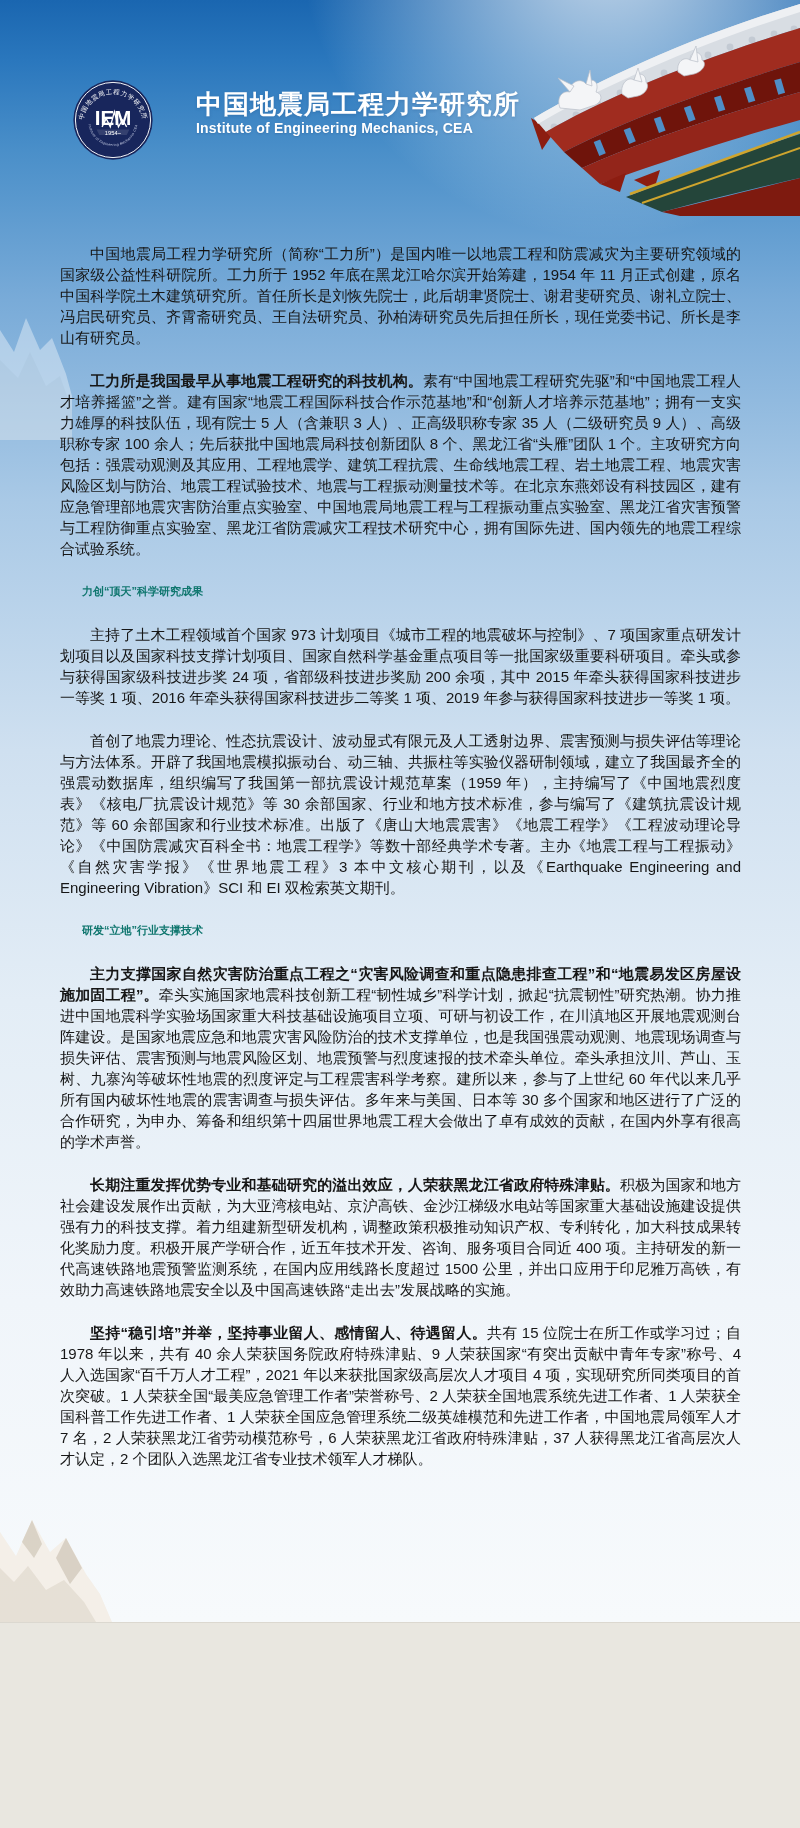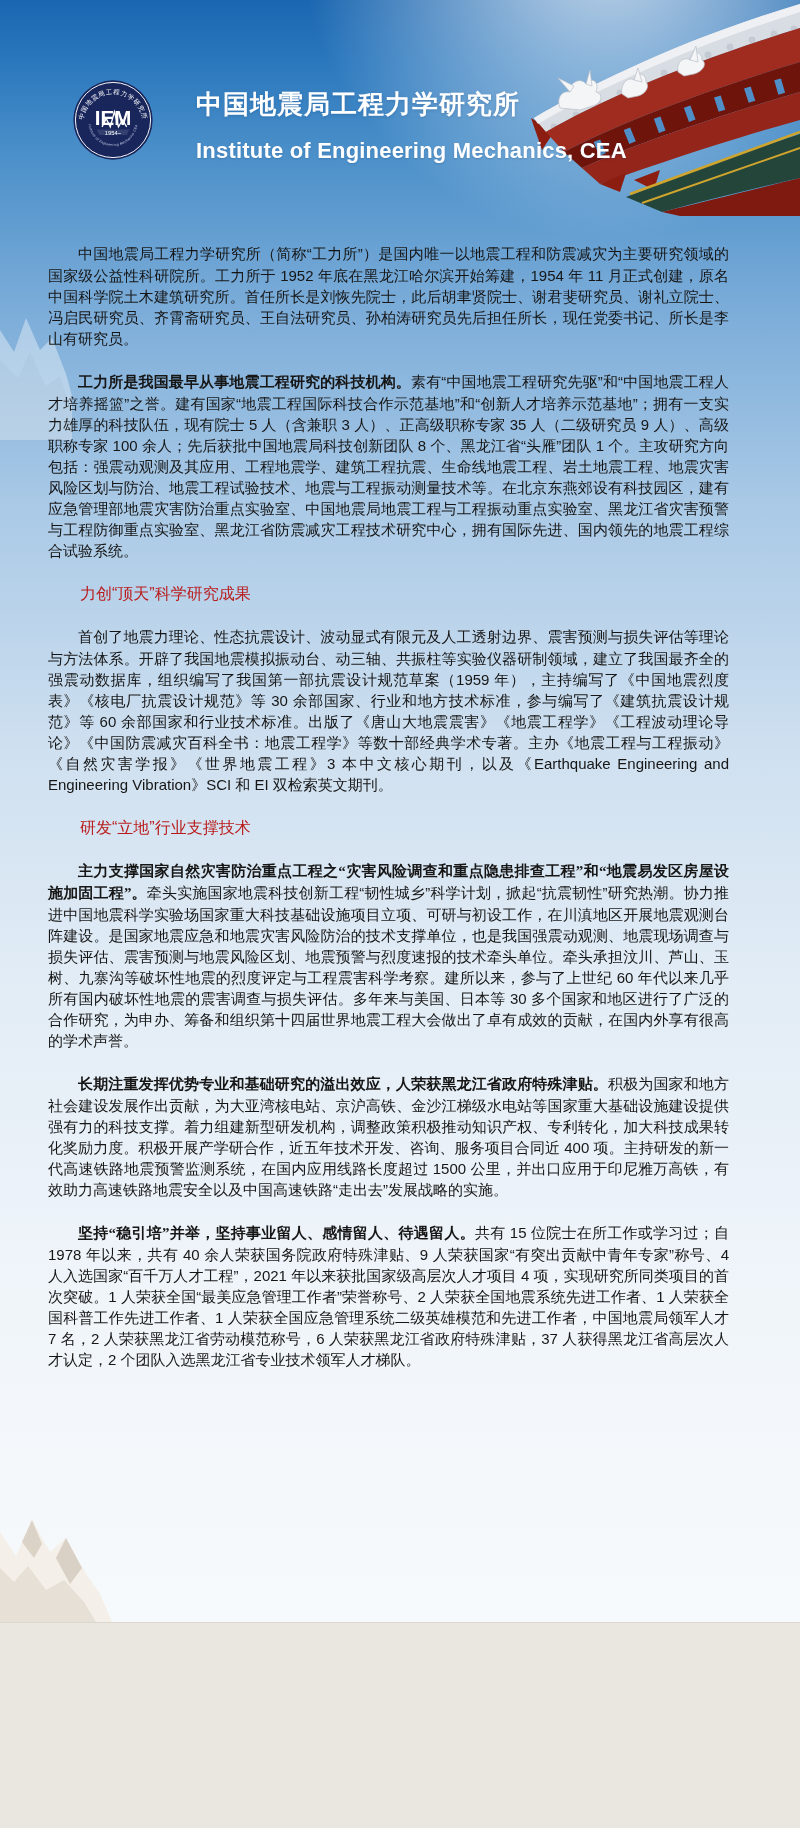--- a/index.html
+++ b/index.html
@@ -21,30 +21,30 @@
   .mountain-bottom{position:absolute;left:0;top:1498px;opacity:.95;}
 
   
   .roof{position:absolute;right:0;top:0;}
 
   
   .logo{position:absolute;left:72px;top:79px;}
   .titles{position:absolute;left:196px;top:88px;color:#ffffff;}
   .title-cn{font-size:26px;font-weight:700;letter-spacing:1px;line-height:32px;
     text-shadow:0 1px 3px rgba(20,60,110,.25);}
-  .title-en{font-size:22px;font-weight:700;letter-spacing:.2px;margin-top:18px;
+  .title-en{font-size:14px;font-weight:700;letter-spacing:.2px;margin-top:0;
     text-shadow:0 1px 2px rgba(20,60,110,.25);}
 
   
-  .content{position:absolute;left:48px;top:243px;width:681px;
+  .content{position:absolute;left:60px;top:243px;width:681px;
     font-size:15px;line-height:21px;color:#161616;text-align:justify;}
   .content p{margin:0 0 22px 0;text-indent:2em;}
-  .content h2{margin:0 0 22px 0;font-size:16px;line-height:21px;font-weight:400;
-    text-indent:2em;color:#b91c1c;}
-  .lead{font-weight:700;font-family:Liberation Serif, serif;}
+  .content h2{margin:0 0 22px 0;font-size:11px;line-height:21px;font-weight:700;
+    text-indent:2em;color:#0f766e;}
+  .lead{font-weight:700;}
 </style>
 </head>
 <body>
 
 <div class="page">
 
   <div class="sky"></div>
   <div class="footer-strip"></div>
 
   <svg class="mountain-top" width="72" height="140" viewBox="0 0 72 140">
@@ -138,20 +138,21 @@
     <div class="title-en">Institute of Engineering Mechanics, CEA</div>
   </div>
 
   <div class="content">
     <p><span class="lead"></span><span>中国地震局工程力学研究所（简称“工力所”）是国内唯一以地震工程和防震减灾为主要研究领域的国家级公益性科研院所。工力所于 1952 年底在黑龙江哈尔滨开始筹建，1954 年 11 月正式创建，原名中国科学院土木建筑研究所。首任所长是刘恢先院士，此后胡聿贤院士、谢君斐研究员、谢礼立院士、冯启民研究员、齐霄斋研究员、王自法研究员、孙柏涛研究员先后担任所长，现任党委书记、所长是李山有研究员。</span></p>
 
     <p><span class="lead">工力所是我国最早从事地震工程研究的科技机构。</span><span>素有“中国地震工程研究先驱”和“中国地震工程人才培养摇篮”之誉。建有国家“地震工程国际科技合作示范基地”和“创新人才培养示范基地”；拥有一支实力雄厚的科技队伍，现有院士 5 人（含兼职 3 人）、正高级职称专家 35 人（二级研究员 9 人）、高级职称专家 100 余人；先后获批中国地震局科技创新团队 8 个、黑龙江省“头雁”团队 1 个。主攻研究方向包括：强震动观测及其应用、工程地震学、建筑工程抗震、生命线地震工程、岩土地震工程、地震灾害风险区划与防治、地震工程试验技术、地震与工程振动测量技术等。在北京东燕郊设有科技园区，建有应急管理部地震灾害防治重点实验室、中国地震局地震工程与工程振动重点实验室、黑龙江省灾害预警与工程防御重点实验室、黑龙江省防震减灾工程技术研究中心，拥有国际先进、国内领先的地震工程综合试验系统。</span></p>
 
     <h2>力创“顶天”科学研究成果</h2>
 
+    <p><span class="lead"></span><span>主持了土木工程领域首个国家 973 计划项目《城市工程的地震破坏与控制》、7 项国家重点研发计划项目以及国家科技支撑计划项目、国家自然科学基金重点项目等一批国家级重要科研项目。牵头或参与获得国家级科技进步奖 24 项，省部级科技进步奖励 200 余项，其中 2015 年牵头获得国家科技进步一等奖 1 项、2016 年牵头获得国家科技进步二等奖 1 项、2019 年参与获得国家科技进步一等奖 1 项。</span></p>
 
     <p><span class="lead"></span><span>首创了地震力理论、性态抗震设计、波动显式有限元及人工透射边界、震害预测与损失评估等理论与方法体系。开辟了我国地震模拟振动台、动三轴、共振柱等实验仪器研制领域，建立了我国最齐全的强震动数据库，组织编写了我国第一部抗震设计规范草案（1959 年），主持编写了《中国地震烈度表》《核电厂抗震设计规范》等 30 余部国家、行业和地方技术标准，参与编写了《建筑抗震设计规范》等 60 余部国家和行业技术标准。出版了《唐山大地震震害》《地震工程学》《工程波动理论导论》《中国防震减灾百科全书：地震工程学》等数十部经典学术专著。主办《地震工程与工程振动》《自然灾害学报》《世界地震工程》3 本中文核心期刊，以及《Earthquake Engineering and Engineering Vibration》SCI 和 EI 双检索英文期刊。</span></p>
 
     <h2>研发“立地”行业支撑技术</h2>
 
     <p><span class="lead">主力支撑国家自然灾害防治重点工程之“灾害风险调查和重点隐患排查工程”和“地震易发区房屋设施加固工程”。</span><span>牵头实施国家地震科技创新工程“韧性城乡”科学计划，掀起“抗震韧性”研究热潮。协力推进中国地震科学实验场国家重大科技基础设施项目立项、可研与初设工作，在川滇地区开展地震观测台阵建设。是国家地震应急和地震灾害风险防治的技术支撑单位，也是我国强震动观测、地震现场调查与损失评估、震害预测与地震风险区划、地震预警与烈度速报的技术牵头单位。牵头承担汶川、芦山、玉树、九寨沟等破坏性地震的烈度评定与工程震害科学考察。建所以来，参与了上世纪 60 年代以来几乎所有国内破坏性地震的震害调查与损失评估。多年来与美国、日本等 30 多个国家和地区进行了广泛的合作研究，为申办、筹备和组织第十四届世界地震工程大会做出了卓有成效的贡献，在国内外享有很高的学术声誉。</span></p>
 
 
     <p><span class="lead">长期注重发挥优势专业和基础研究的溢出效应，人荣获黑龙江省政府特殊津贴。</span><span>积极为国家和地方社会建设发展作出贡献，为大亚湾核电站、京沪高铁、金沙江梯级水电站等国家重大基础设施建设提供强有力的科技支撑。着力组建新型研发机构，调整政策积极推动知识产权、专利转化，加大科技成果转化奖励力度。积极开展产学研合作，近五年技术开发、咨询、服务项目合同近 400 项。主持研发的新一代高速铁路地震预警监测系统，在国内应用线路长度超过 1500 公里，并出口应用于印尼雅万高铁，有效助力高速铁路地震安全以及中国高速铁路“走出去”发展战略的实施。</span></p>
 

